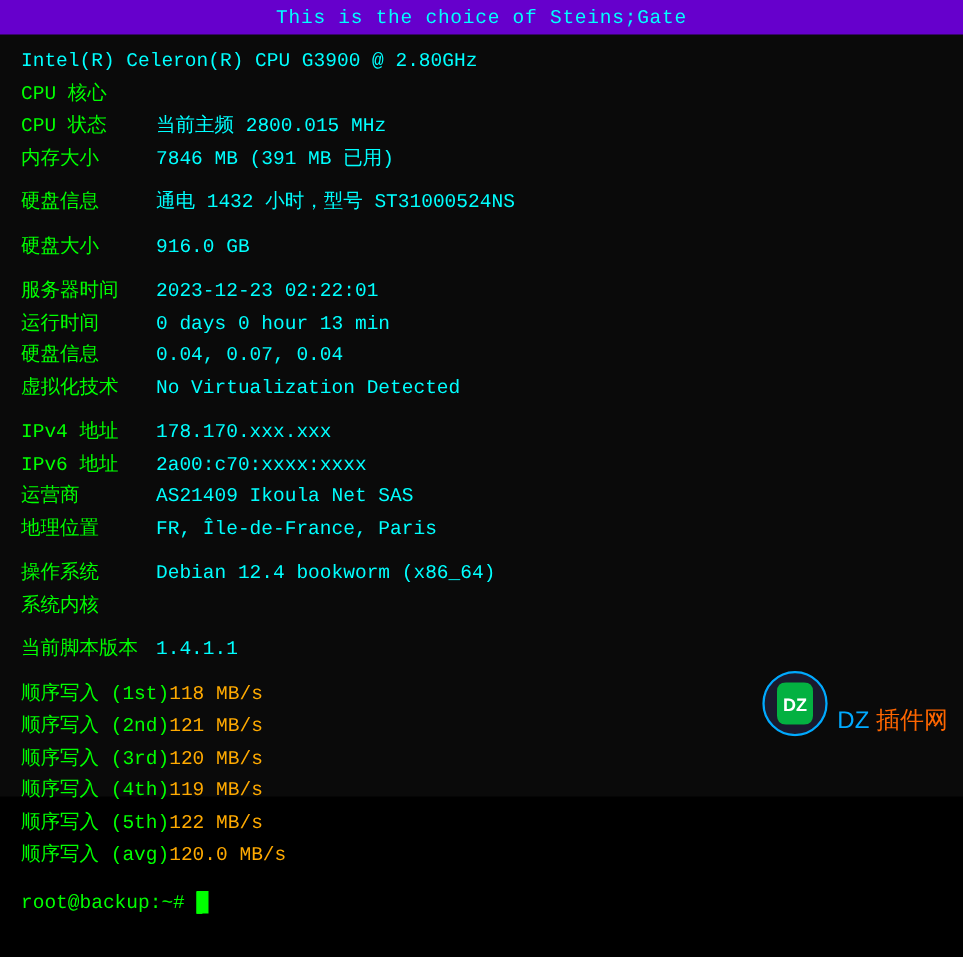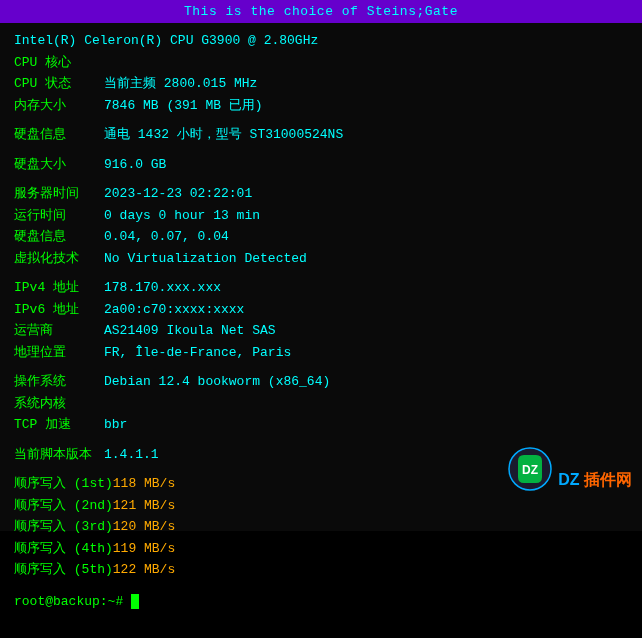--- a/index.html
+++ b/index.html
@@ -137,24 +137,20 @@
         <span class="value cyan">FR, Île-de-France, Paris</span>
       </div>
       <div class="spacer"></div>
       <div class="row">
         <span class="label">操作系统</span>
         <span class="value cyan">Debian 12.4 bookworm (x86_64)</span>
       </div>
       <div class="row">
         <span class="label">系统内核</span>
       </div>
-      <div class="row">
-        <span class="label">TCP 加速</span>
-        <span class="value cyan">bbr</span>
-      </div>
       <div class="spacer"></div>
       <div class="row">
         <span class="label">当前脚本版本</span>
         <span class="value cyan" style="font-weight: normal;">1.4.1.1</span>
       </div>
       <div class="spacer"></div>
       <div class="row">
         <span class="label">顺序写入 (1st)</span>
         <span class="value orange">118 MB/s</span>
       </div>
@@ -167,27 +163,31 @@
         <span class="value orange">120 MB/s</span>
       </div>
       <div class="row">
         <span class="label">顺序写入 (4th)</span>
         <span class="value orange">119 MB/s</span>
       </div>
       <div class="row">
         <span class="label">顺序写入 (5th)</span>
         <span class="value orange">122 MB/s</span>
       </div>
+      <div class="row">
+        <span class="label">顺序写入 (avg)</span>
+        <span class="value orange">120.0 MB/s</span>
+      </div>
     </div>
   <div class="prompt-line">
     <span>root@backup:~# </span><span style="background:#00ff00;color:#00ff00;">▌</span>
   </div>
   <div class="watermark">
     <svg class="watermark-logo" viewBox="0 0 44 44" xmlns="http://www.w3.org/2000/svg">
       <circle cx="22" cy="22" r="21" fill="#1a1a2e" stroke="#00aaff" stroke-width="1.5"></circle>
       <path d="M10 14 Q10 8 16 8 L28 8 Q34 8 34 14 L34 30 Q34 36 28 36 L16 36 Q10 36 10 30 Z" fill="#00cc44" opacity="0.85"></path>
       <text x="22" y="27" text-anchor="middle" font-family="Arial" font-weight="bold" font-size="12" fill="white">DZ</text>
     </svg>
-    <div style="font-family:Arial,sans-serif; font-weight:bold; font-size:16px;">
+    <div style="font-family:Arial,sans-serif; font-weight:normal; font-size:16px;">
       <span style="color:#00aaff;">DZ </span><span style="color:#ff6600;">插件网</span>
     </div>
   </div>
 </div>
 
 </body></html>

